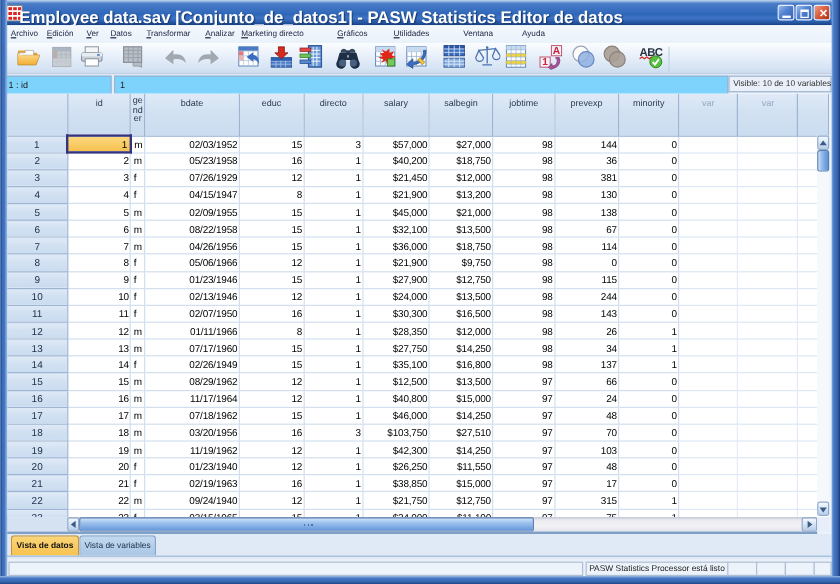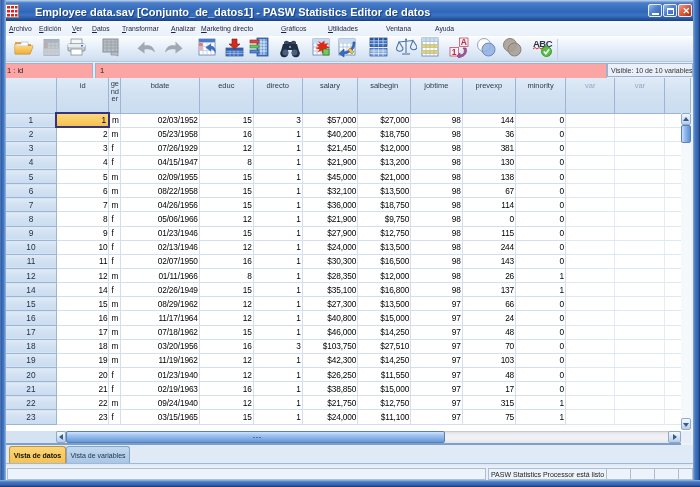--- a/index.html
+++ b/index.html
@@ -3,35 +3,35 @@
 *{margin:0;padding:0;box-sizing:border-box}
 html,body{width:700px;height:487px;overflow:hidden}
 body{font-family:"Liberation Sans",sans-serif;position:relative;background:#ebf2fa}
 .abs{position:absolute}
 
 .bL{left:0;top:0;width:6px;height:487px;background:linear-gradient(90deg,#7296c8 0,#29539c 1px,#3b6cb4 2px,#4377c4 4px,#85a9d8 5px)}
 .bR{left:693px;top:0;width:7px;height:487px;background:linear-gradient(90deg,#85a9d8 0,#4377c4 2px,#3b6cb4 4px,#29539c 6px,#16325e 7px)}
 .bB{left:0;top:480px;width:700px;height:7px;background:linear-gradient(#9ab8de 0,#4377c4 2px,#3b6cb4 4px,#29539c 6px,#16325e 7px)}
 
 .title{left:0;top:0;width:700px;height:21px;background:linear-gradient(#c6d8ee 0,#96b7e0 1px,#4a7cc8 3px,#3a70c0 8px,#2f67b8 12px,#3e74c6 15px,#2a5dab 18px,#1e4c93 20px,#163c7a 21px)}
-.title .txt{left:35px;top:6px;color:#fff;font-size:11px;font-weight:bold;text-shadow:1px 1px 1px #1a3b6e;white-space:nowrap}
+.title .txt{left:16px;top:6px;color:#fff;font-size:14px;font-weight:bold;text-shadow:1px 1px 1px #1a3b6e;white-space:nowrap}
 .tbtn{top:4px;width:14px;height:13px;border:1px solid #e7eefa;border-radius:2px}
 .bmin,.bmax{background:linear-gradient(135deg,#9cbcec 0,#5585d4 40%,#3a66b8 90%)}
 .bclose{background:linear-gradient(135deg,#f0a080 0,#dd6547 40%,#bc3410 90%)}
 .bclose span{position:absolute;color:#fff;font-size:9px;font-weight:bold;line-height:11px}
 
 .menu{left:1px;top:21px;width:692px;height:15px;background:linear-gradient(#f4f8fd,#e9f1fa);font-size:6.8px;color:#1c2340}
 .menu span{position:absolute;top:4px;white-space:nowrap}
 .menu u{text-decoration:underline}
 
 .tool{left:1px;top:36px;width:692px;height:26px;background:linear-gradient(#fafcfe 0,#e8f0fa 40%,#d5e3f3 85%,#ccdcef 100%);border-top:1px solid #fff;border-bottom:1px solid #b6c6db}
 .ic{position:absolute;top:-1px;width:22px;height:22px}
 
 .ref{left:1px;top:62px;width:692px;height:16px;background:#e4edf8}
-.refcell{position:absolute;top:1px;height:19px;background:#fca5a5;border:1px solid #9cb2cf;font-size:7.5px;color:#222;padding:2px 0 0 4px}
+.refcell{position:absolute;top:1px;height:19px;background:#7dd3fc;border:1px solid #9cb2cf;font-size:7.5px;color:#222;padding:2px 0 0 4px}
 .vislab{position:absolute;top:1px;height:14px;background:#e9f0f9;border:1px solid #9cb2cf;font-size:7px;color:#333;padding:3px 3px 0 3px;white-space:nowrap}
 
 .gridwrap{left:6px;top:78px;width:685px;height:353px;overflow:hidden;background:#fff}
 table{border-collapse:collapse;table-layout:fixed}
 td,th{overflow:hidden;white-space:nowrap;font-weight:normal}
 th{height:35px;background:linear-gradient(#e0eaf7 0,#d3e2f2 40%,#cadcf0 100%);border-right:1px solid #9db5d3;border-bottom:1px solid #9db5d3;font-size:7.5px;color:#2c3a52;text-align:center;vertical-align:top;padding-top:3px}
 th.gz{line-height:7.6px;padding-top:2px;vertical-align:top}
 th.var{color:#93a9c6}
 td{height:14.15px;font-size:8.3px;letter-spacing:-0.15px;color:#000;border-right:1px solid #d3dfee;border-bottom:1px solid #d3dfee;background:#fff}
 td.rh{background:linear-gradient(#e0eaf7 0,#d3e2f2 40%,#cadcf0 100%);border-right:1px solid #9db5d3;border-bottom:1px solid #9db5d3;text-align:center;color:#20304a;letter-spacing:0}
@@ -453,20 +453,36 @@
           <td class="n">$28,350</td>
           <td class="n">$12,000</td>
           <td class="n">98</td>
           <td class="n">26</td>
           <td class="n">1</td>
           <td class="e"></td>
           <td class="e"></td>
           <td class="e"></td>
         </tr>
         <tr>
+          <td class="rh">13</td>
+          <td class="n">13</td>
+          <td class="s">m</td>
+          <td class="n">07/17/1960</td>
+          <td class="n">15</td>
+          <td class="n">1</td>
+          <td class="n">$27,750</td>
+          <td class="n">$14,250</td>
+          <td class="n">98</td>
+          <td class="n">34</td>
+          <td class="n">1</td>
+          <td class="e"></td>
+          <td class="e"></td>
+          <td class="e"></td>
+        </tr>
+        <tr>
           <td class="rh">14</td>
           <td class="n">14</td>
           <td class="s">f</td>
           <td class="n">02/26/1949</td>
           <td class="n">15</td>
           <td class="n">1</td>
           <td class="n">$35,100</td>
           <td class="n">$16,800</td>
           <td class="n">98</td>
           <td class="n">137</td>
@@ -475,21 +491,21 @@
           <td class="e"></td>
           <td class="e"></td>
         </tr>
         <tr>
           <td class="rh">15</td>
           <td class="n">15</td>
           <td class="s">m</td>
           <td class="n">08/29/1962</td>
           <td class="n">12</td>
           <td class="n">1</td>
-          <td class="n">$27,300</td>
+          <td class="n">$12,500</td>
           <td class="n">$13,500</td>
           <td class="n">97</td>
           <td class="n">66</td>
           <td class="n">0</td>
           <td class="e"></td>
           <td class="e"></td>
           <td class="e"></td>
         </tr>
         <tr>
           <td class="rh">16</td>

